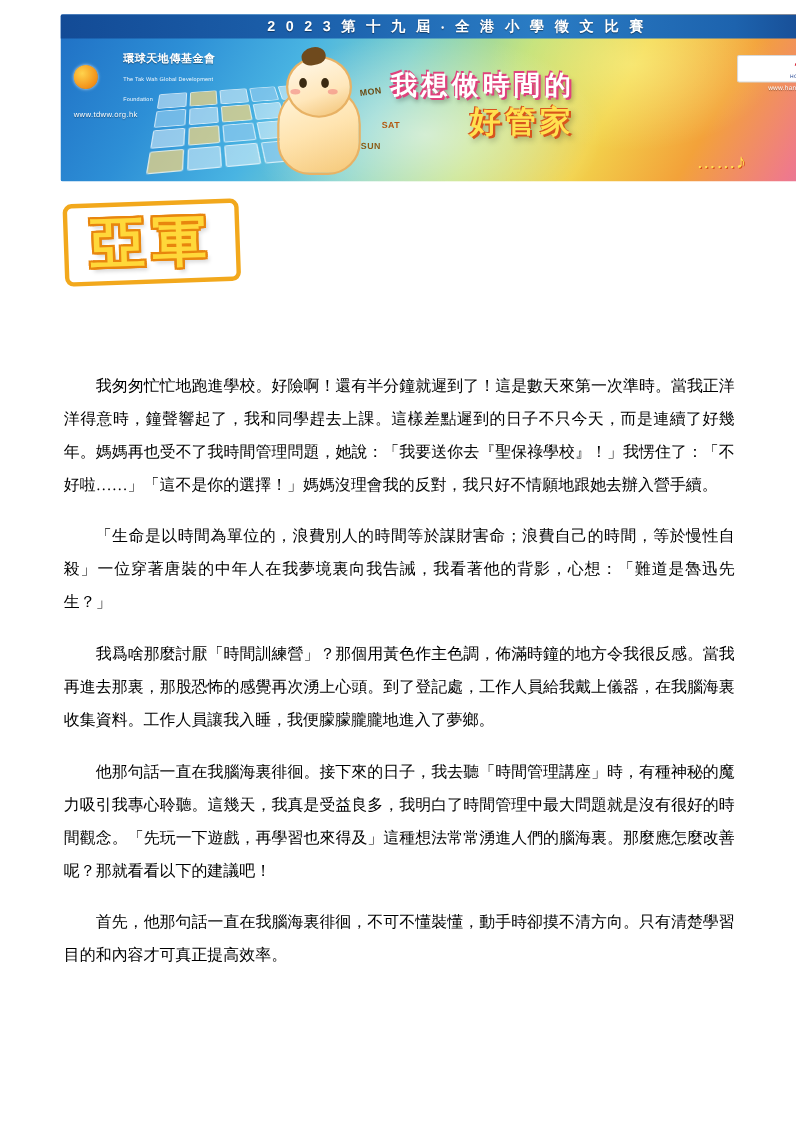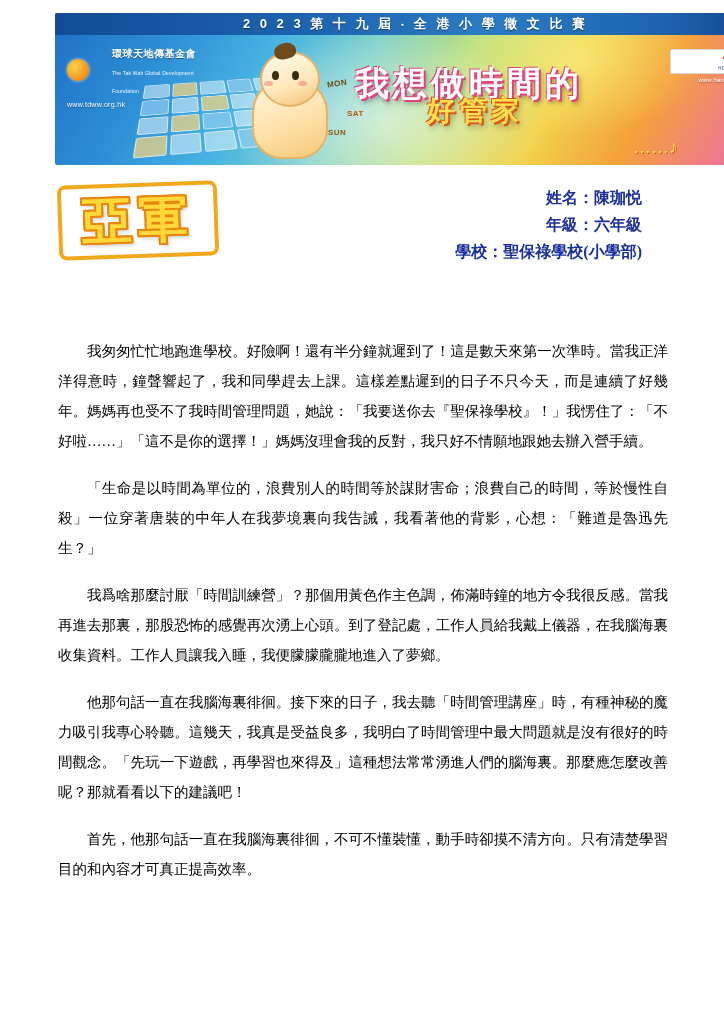--- a/index.html
+++ b/index.html
@@ -196,21 +196,21 @@
     font-weight: bold;
     letter-spacing: .5px;
   }
   .daytag.t1 { left: 272px; top: 66px; transform: rotate(-8deg); }
   .daytag.t2 { left: 292px; top: 96px; color: #b3570f; }
   .daytag.t3 { left: 273px; top: 115px; color: #8a5a14; }
 
   .banner-cn-line1 {
     position: absolute;
     left: 300px; top: 48px;
-    font-size: 34px;
+    font-size: 24px;
     font-weight: bold;
     color: #ffffff;
     letter-spacing: 4px;
     font-family: Liberation Mono, monospace;
     text-shadow:
       2px 2px 0 #e0417c,
       -1px -1px 0 #e0417c,
       3px 4px 5px rgba(0,0,0,.35);
   }
   .banner-cn-line2 {
@@ -370,25 +370,20 @@
     <div class="banner-cn-line1">我想做時間的</div>
     <div class="banner-cn-line2">好管家</div>
     <div class="banner-cn-tail">……♪</div>
   </div>
 
   <div class="award">
     <div class="award-plate"></div>
     <div class="award-text">亞軍</div>
   </div>
 
-  <div class="info">
-    <div>姓名：陳珈悦</div>
-    <div>年級：六年級</div>
-    <div>學校：聖保祿學校(小學部)</div>
-  </div>
 
   <div class="article">
     <p>我匆匆忙忙地跑進學校。好險啊！還有半分鐘就遲到了！這是數天來第一次準時。當我正洋洋得意時，鐘聲響起了，我和同學趕去上課。這樣差點遲到的日子不只今天，而是連續了好幾年。媽媽再也受不了我時間管理問題，她說：「我要送你去『聖保祿學校』！」我愣住了：「不好啦……」「這不是你的選擇！」媽媽沒理會我的反對，我只好不情願地跟她去辦入營手續。</p>
     <p>「生命是以時間為單位的，浪費別人的時間等於謀財害命；浪費自己的時間，等於慢性自殺」一位穿著唐裝的中年人在我夢境裏向我告誡，我看著他的背影，心想：「難道是魯迅先生？」</p>
     <p>我爲啥那麼討厭「時間訓練營」？那個用黃色作主色調，佈滿時鐘的地方令我很反感。當我再進去那裏，那股恐怖的感覺再次湧上心頭。到了登記處，工作人員給我戴上儀器，在我腦海裏收集資料。工作人員讓我入睡，我便朦朦朧朧地進入了夢鄉。</p>
     <p>他那句話一直在我腦海裏徘徊。接下來的日子，我去聽「時間管理講座」時，有種神秘的魔力吸引我專心聆聽。這幾天，我真是受益良多，我明白了時間管理中最大問題就是沒有很好的時間觀念。「先玩一下遊戲，再學習也來得及」這種想法常常湧進人們的腦海裏。那麼應怎麼改善呢？那就看看以下的建議吧！</p>
     <p>首先，他那句話一直在我腦海裏徘徊，不可不懂裝懂，動手時卻摸不清方向。只有清楚學習目的和內容才可真正提高效率。</p>
   </div>
 
 </div>

